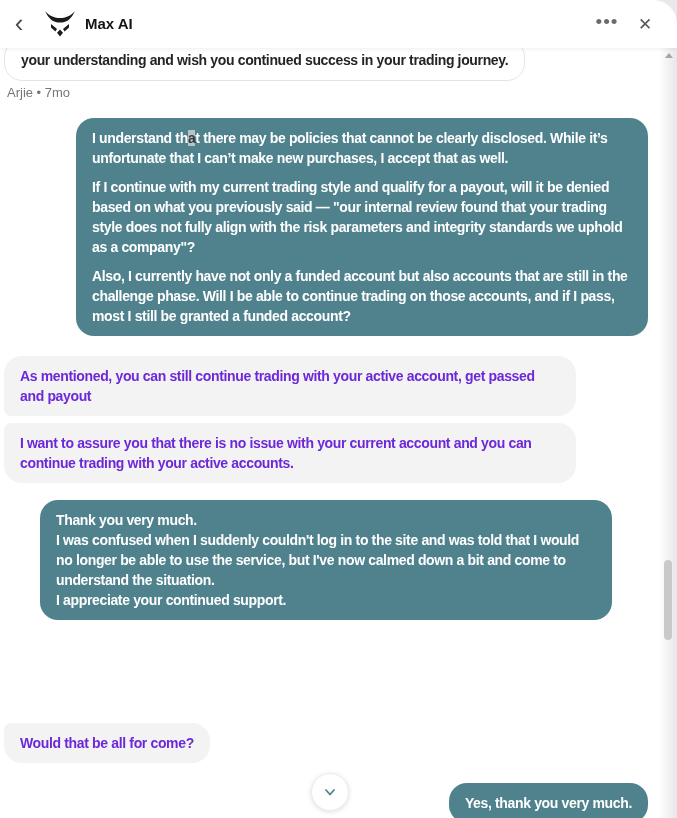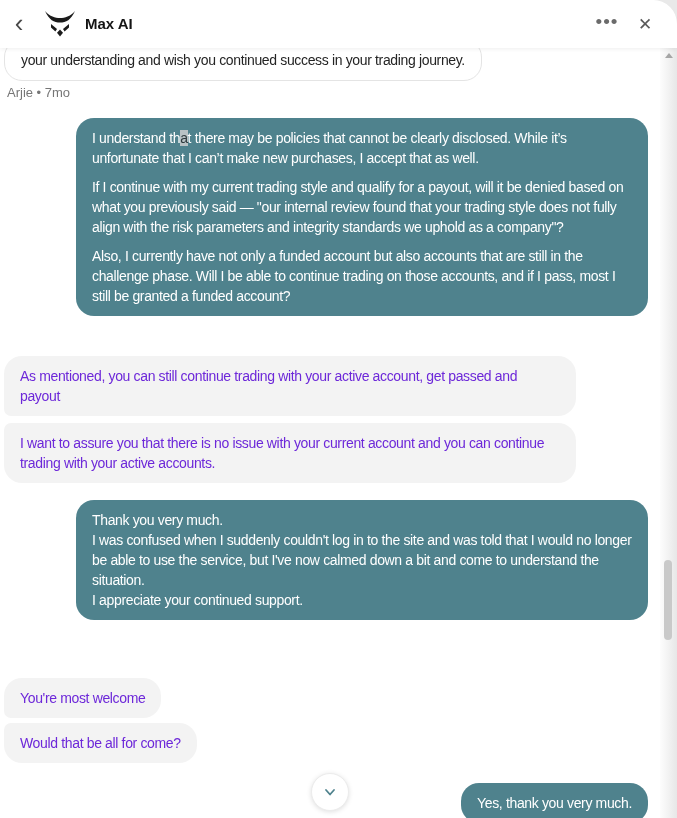--- a/index.html
+++ b/index.html
@@ -27,21 +27,21 @@
   }
   .menu-btn span { font-size:19px; color:#6b6b6b; letter-spacing:1px; margin-top:-4px; }
   .close-btn span { font-size:17px; color:#5a5a5a; }
 
   
   .messages { position:absolute; top:48px; left:4px; width:644px; height:770px; }
   .msg { position:absolute; }
   .bubble {
     font-size:14px; line-height:20px; letter-spacing:-0.35px;
     padding:10px 16px; border-radius:18px;
-    width:fit-content; max-width:572px; box-sizing:border-box;
+    width:fit-content; max-width:572px; box-sizing:border-box;font-weight:bold;
   }
   .agent  { background:#f3f3f3; color:#6d28d9; }
   .agent-outline { background:#ffffff; color:#242424; border:1px solid #e4e4e4; }
   .user   { background:#4f828d; color:#ffffff; }
   .msg.right { right:0; display:flex; justify-content:flex-end; }
   .para + .para { margin-top:9px; }
   .group-first.agent  { border-bottom-left-radius:7px; }
   .group-last.agent   { border-top-left-radius:7px; }
   .cursor-char { background:#b9c2c4; color:#2e3a3d; }
   .meta { position:absolute; font-size:13px; color:#767676; left:3px; }
@@ -115,31 +115,28 @@
     </div>
 
     <div class="msg" style="top:308px; left:0;">
       <div class="bubble agent group-first">As mentioned, you can still continue trading with your active account, get passed and payout</div>
     </div>
 
     <div class="msg" style="top:375px; left:0;">
       <div class="bubble agent group-last">I want to assure you that there is no issue with your current account and you can continue trading with your active accounts.</div>
     </div>
 
-    <div class="msg right" style="top:452px; left:0; width:644px;">
+    <div class="msg right" style="top:452px; left:0; width:644px;justify-content:center;">
       <div class="bubble user">
         <div>Thank you very much.</div>
         <div>I was confused when I suddenly couldn't log in to the site and was told that I would no longer be able to use the service, but I've now calmed down a bit and come to understand the situation.</div>
         <div>I appreciate your continued support.</div>
       </div>
     </div>
 
-    <div class="msg" style="top:630px; left:0;">
-      <div class="bubble agent group-first">You're most welcome</div>
-    </div>
 
     <div class="msg" style="top:675px; left:0;">
       <div class="bubble agent group-last">Would that be all for come?</div>
     </div>
 
     <div class="msg right" style="top:735px; left:0; width:644px;">
       <div class="bubble user">Yes, thank you very much.</div>
     </div>
 
   </div>

